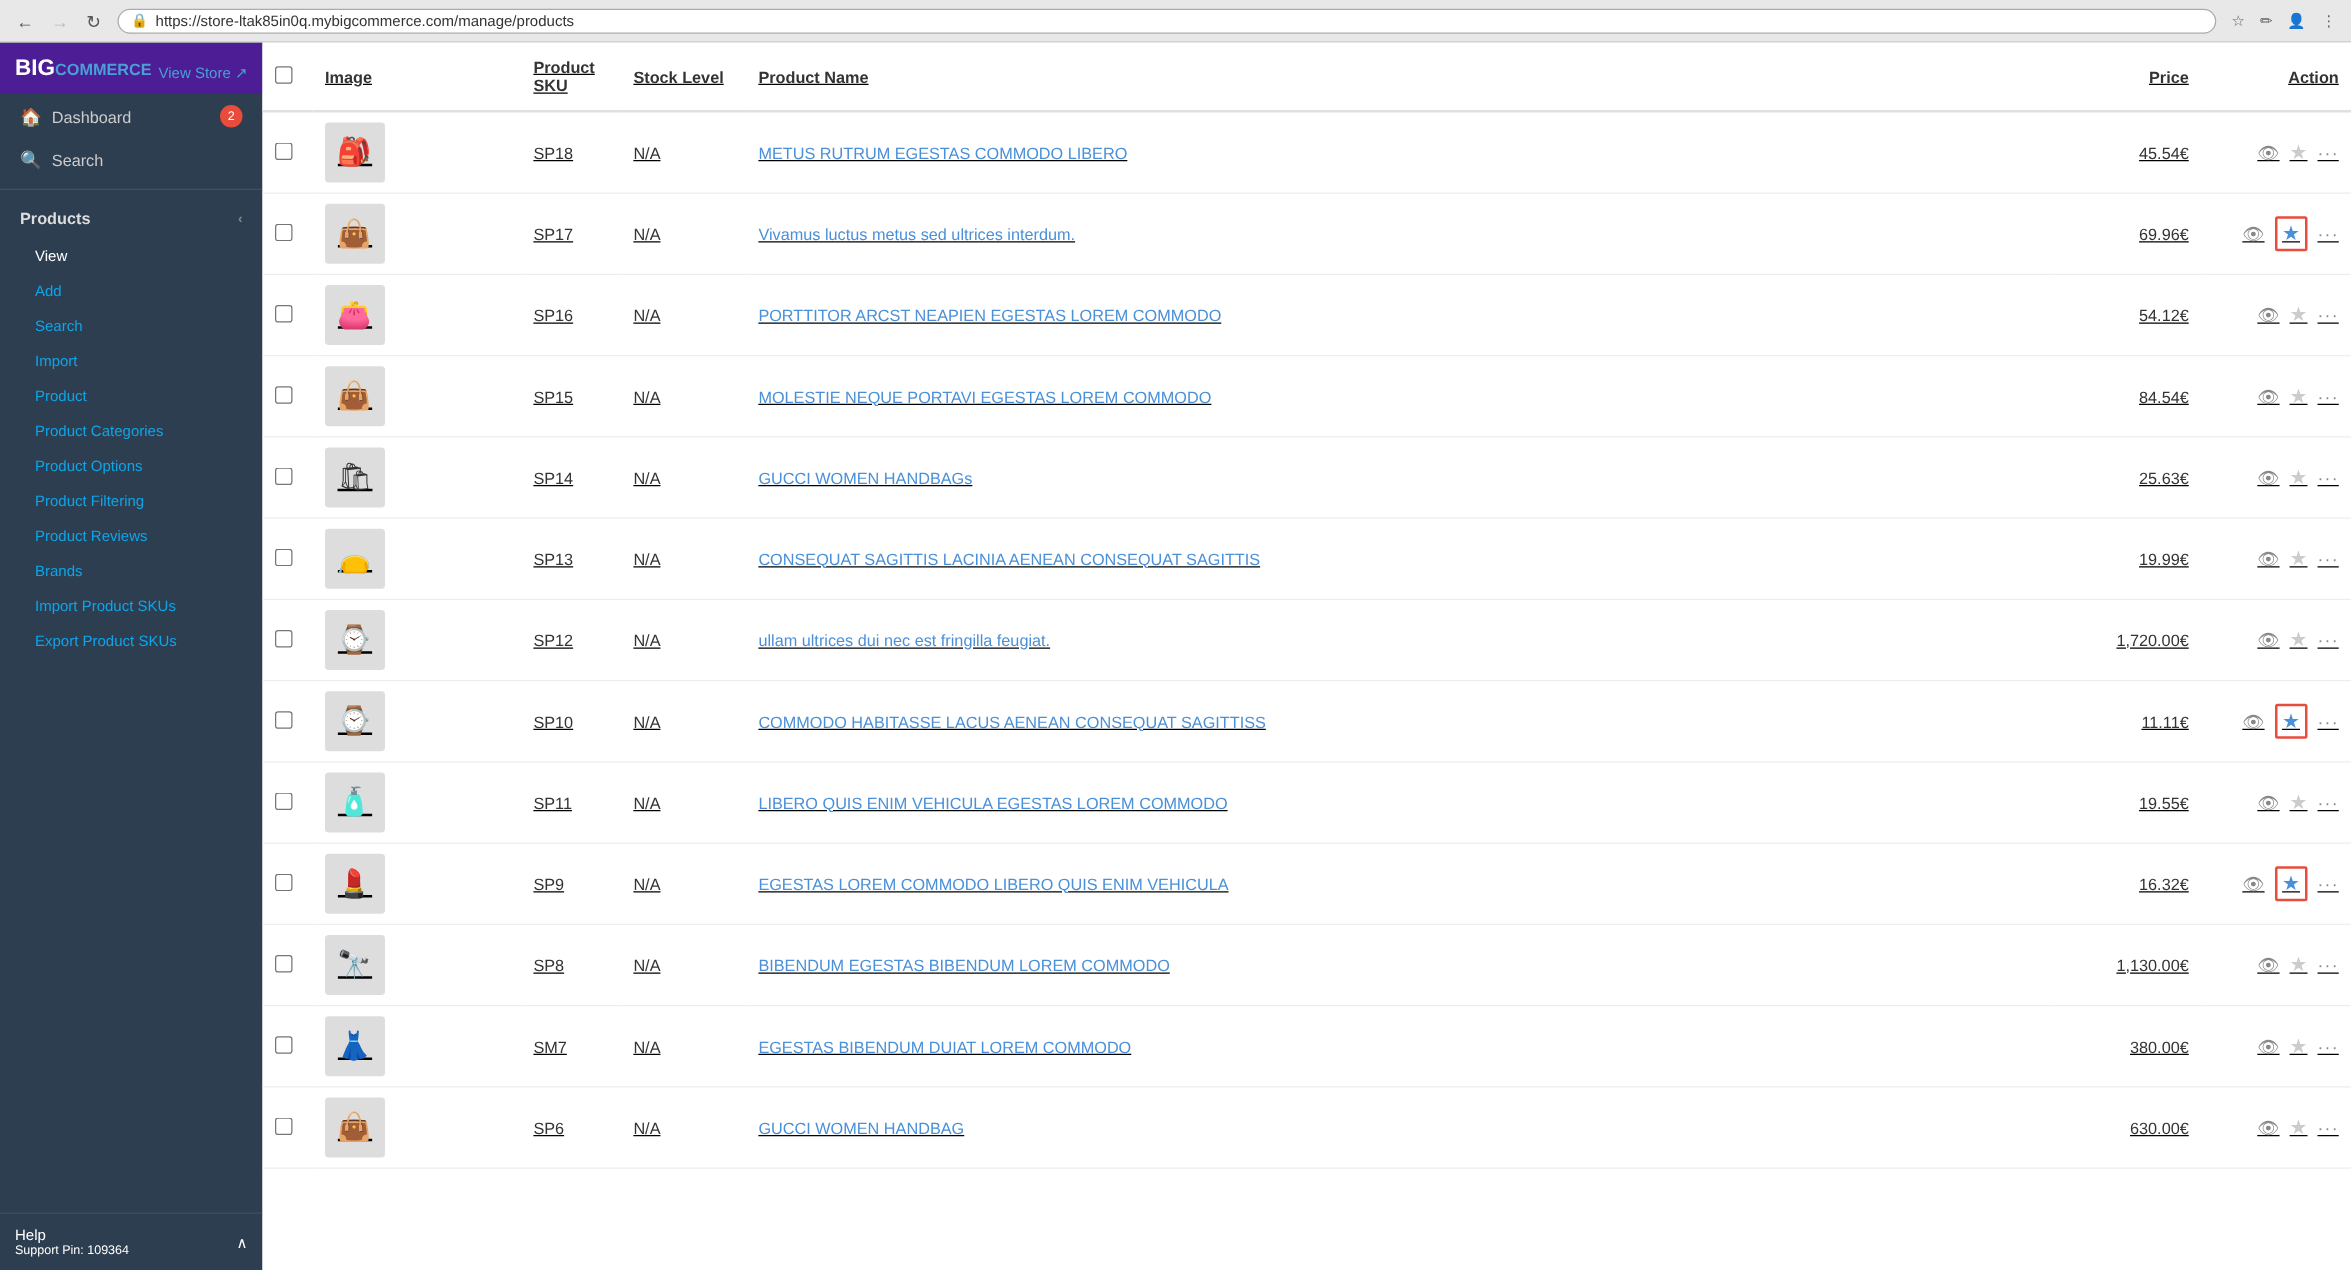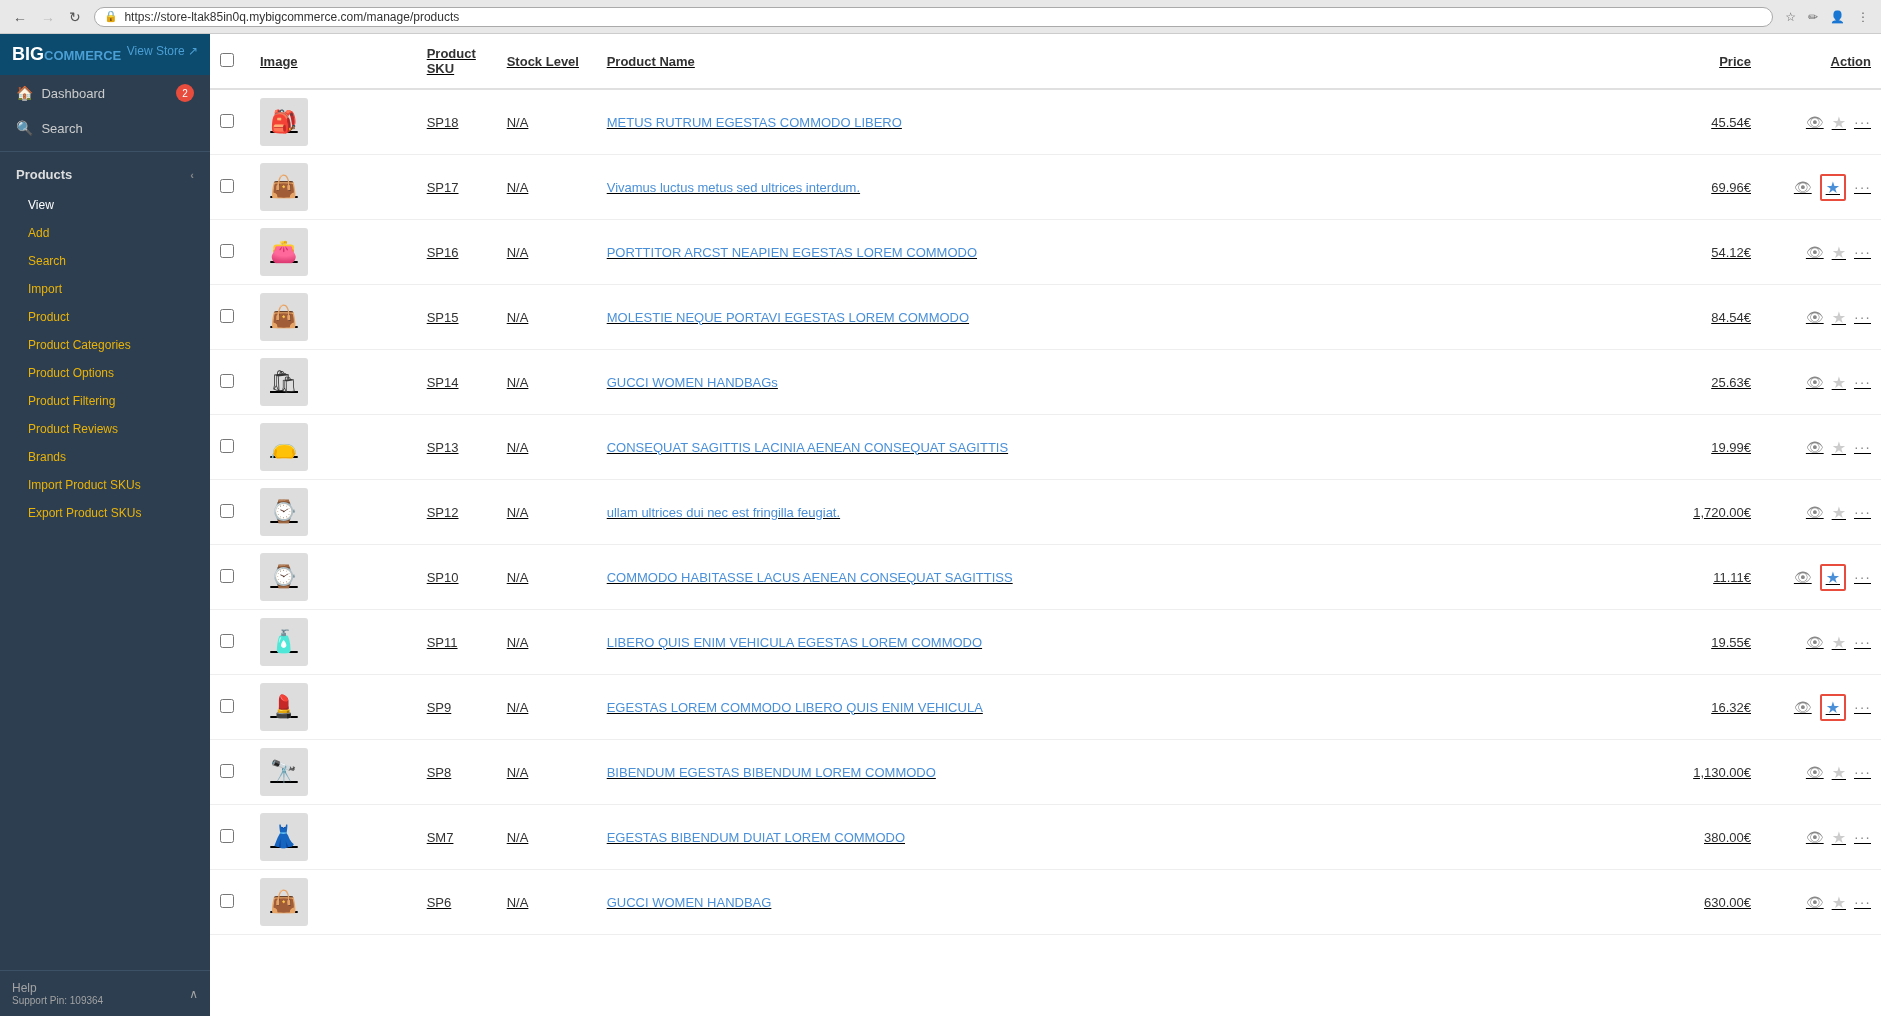--- a/index.html
+++ b/index.html
@@ -31,24 +31,24 @@
     .sidebar {
       width: 210px;
       background: #2c3e50;
       color: #ccc;
       display: flex;
       flex-direction: column;
       flex-shrink: 0;
       overflow-y: auto;
     }
     .sidebar-header {
-      background: #0c4a6e;
+      background: #4c1d95;
       padding: 10px 12px;
       display: flex;
-      align-items: flex-start;
+      align-items: flex-end;
       justify-content: space-between;
     }
     .sidebar-logo { display: flex; align-items: center; gap: 4px; }
     .logo-big { font-size: 18px; font-weight: bold; color: white; }
     .logo-big span.big { color: white; }
     .logo-big span.commerce { color: #4a9fd5; font-size: 13px; }
     .view-store { color: #4a9fd5; font-size: 12px; cursor: pointer; text-decoration: none; }
 
     .sidebar-item {
       padding: 9px 16px;
@@ -59,21 +59,21 @@
       color: #ccc;
       font-size: 13px;
     }
     .sidebar-item .icon { font-size: 14px; }
 
     .sidebar-divider { border: none; border-top: 1px solid #3d5166; margin: 6px 0; }
 
     .sidebar-subitem {
       padding: 7px 16px 7px 28px;
       cursor: pointer;
-      color: #eab308;
+      color: #0ea5e9;
       font-size: 12px;
     }
     .sidebar-subitem.active { color: white; }
 
     .sidebar-group-label {
       padding: 9px 16px;
       color: #ddd;
       font-size: 13px;
       font-weight: bold;
       display: flex;
@@ -81,21 +81,21 @@
       justify-content: space-between;
       cursor: pointer;
     }
     .sidebar-group-label .chevron { font-size: 11px; color: #888; }
 
     .sidebar-footer {
       margin-top: auto;
       padding: 10px 12px;
       border-top: 1px solid #3d5166;
       font-size: 12px;
-      color: #a3a3a3;
+      color: #ffffff;
       display: flex;
       align-items: center;
       justify-content: space-between;
     }
 
     
     .main-content { flex: 1; overflow: auto; background: white; }
 
     
     table { width: 100%; border-collapse: collapse; text-decoration: underline; }

